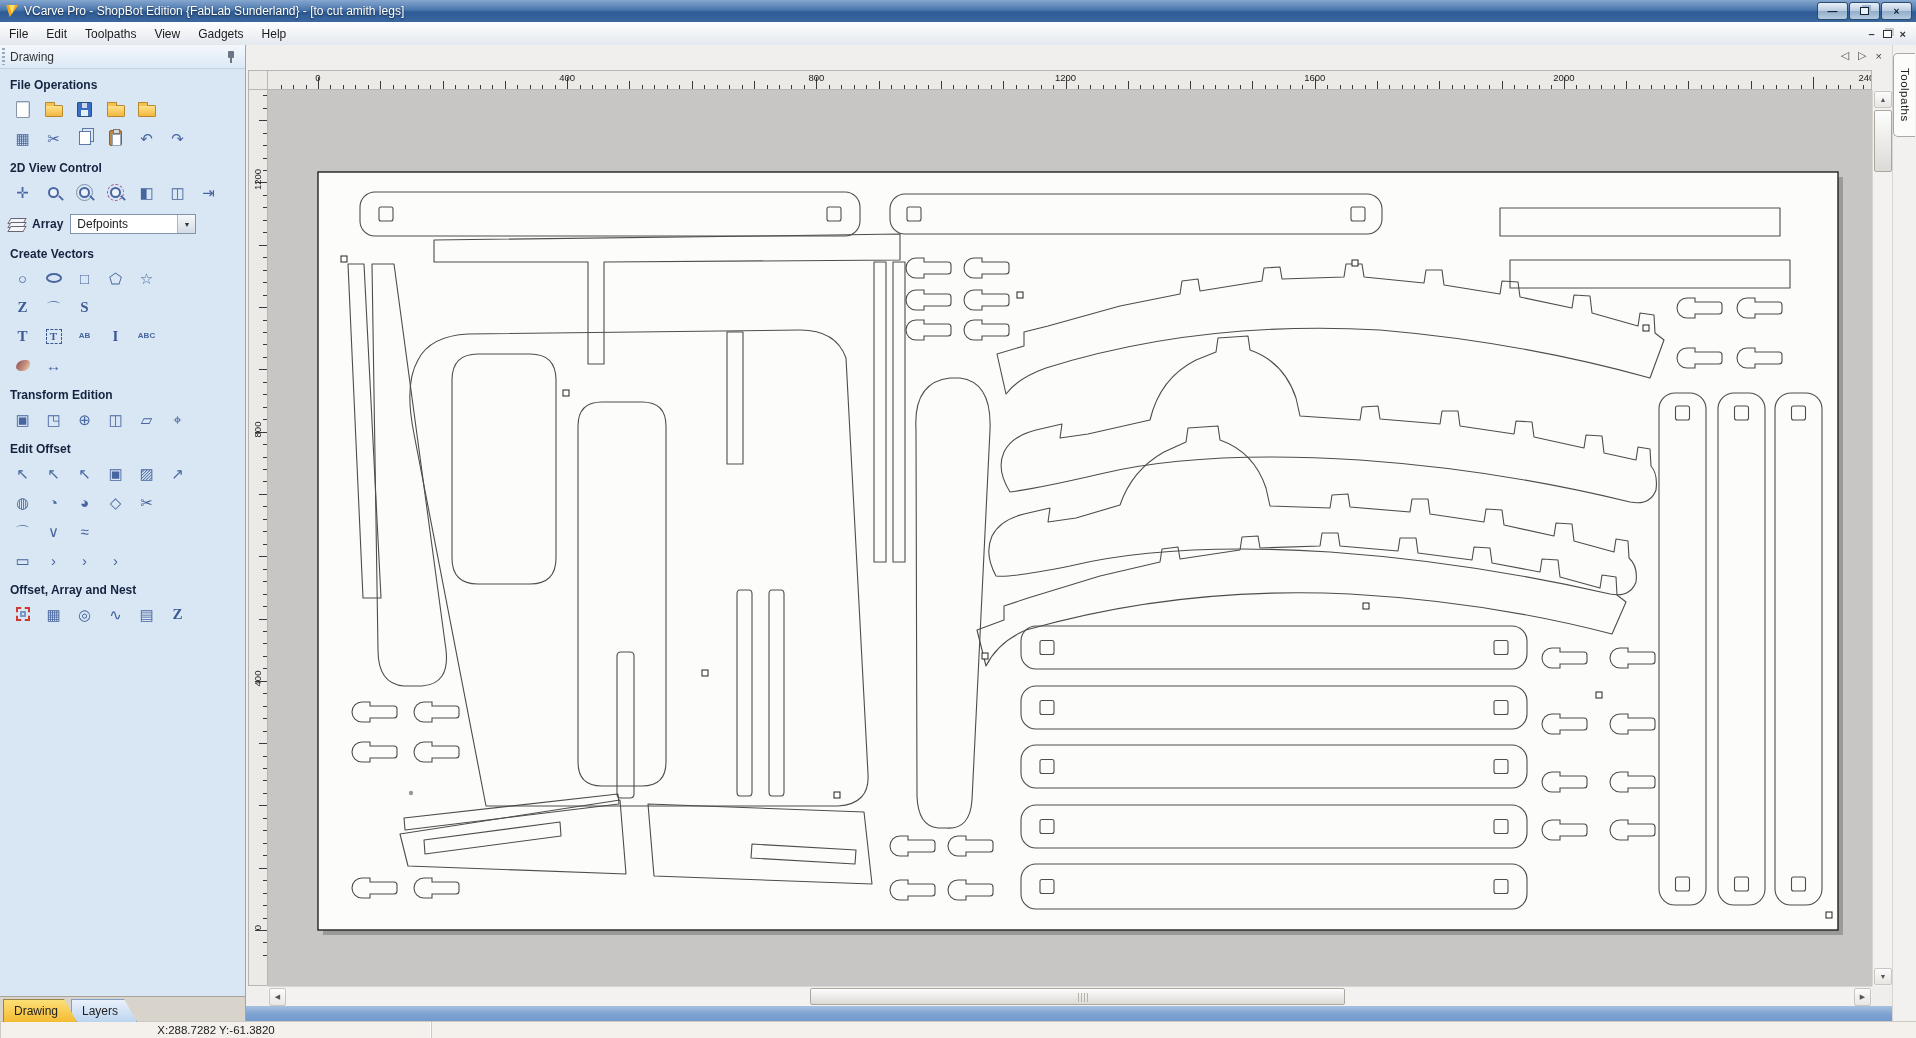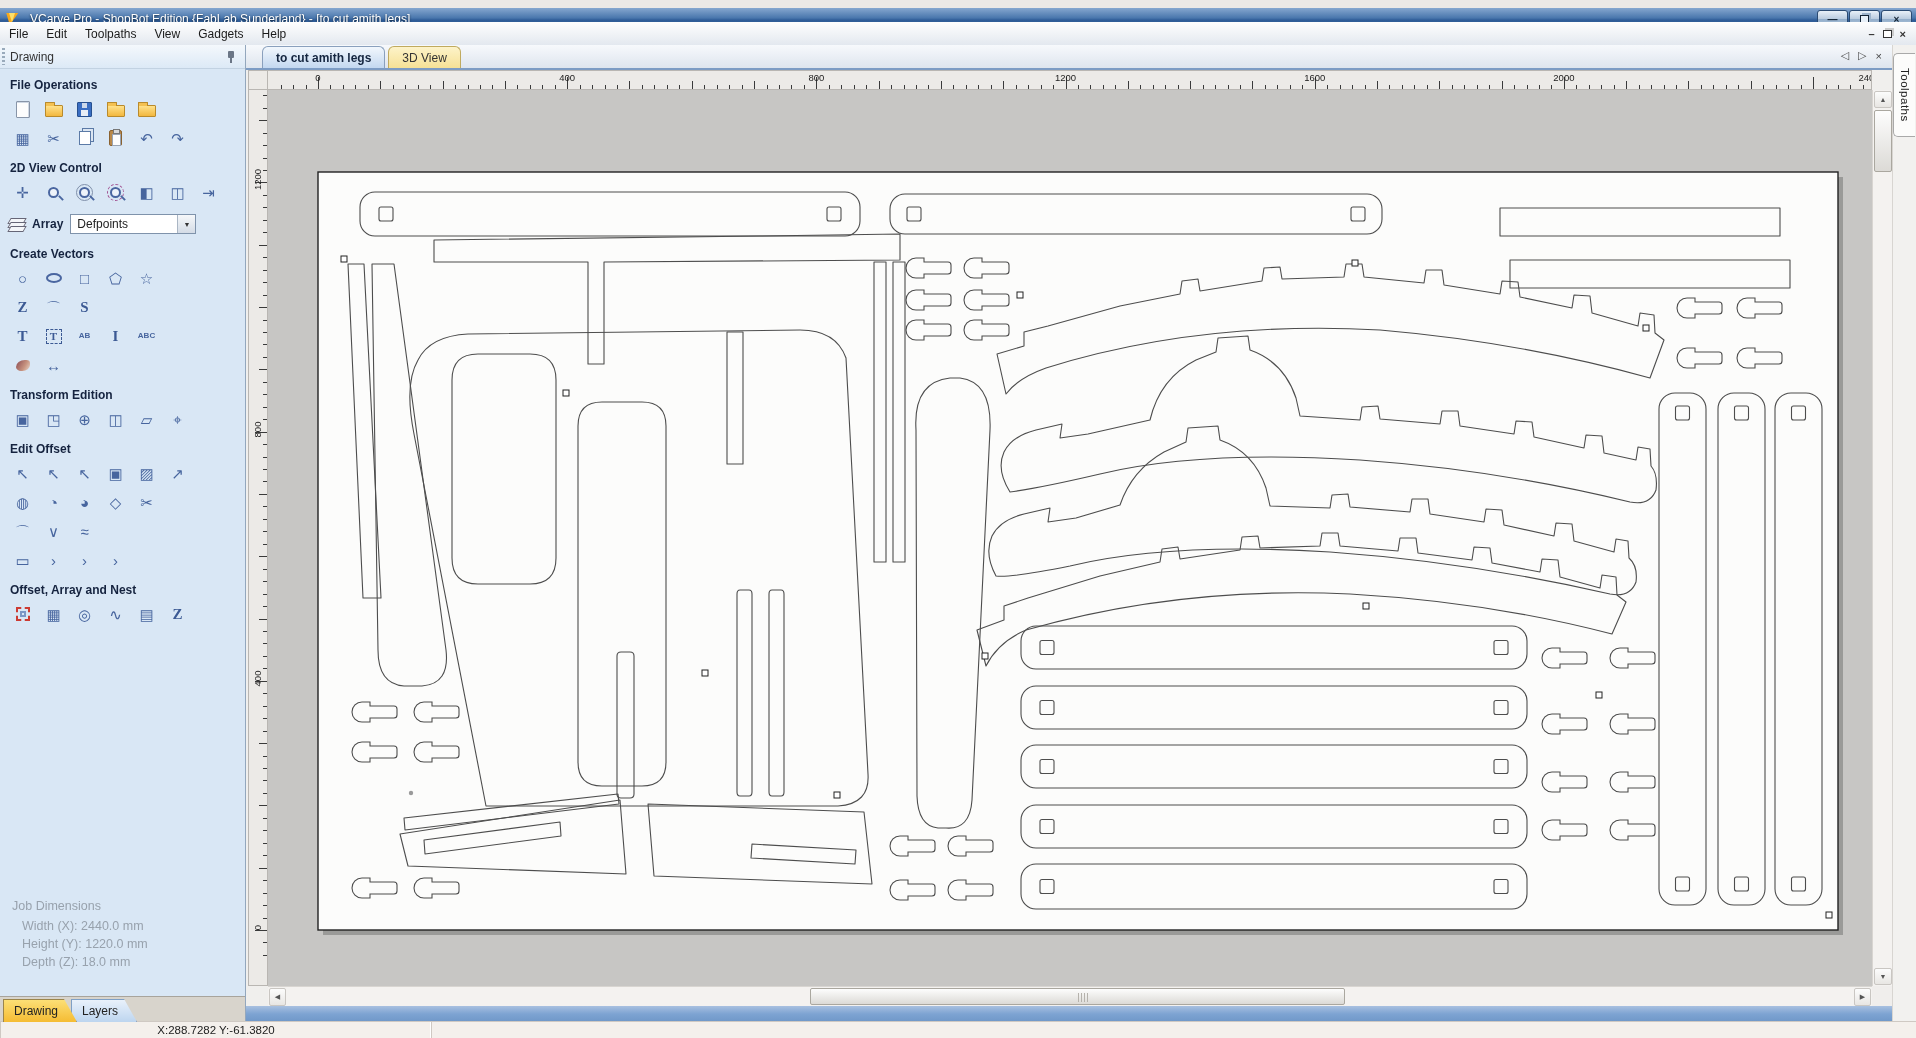--- a/index.html
+++ b/index.html
@@ -1,22 +1,22 @@
 <!DOCTYPE html>
 <html><head>
 <meta charset="utf-8">
 <style>
   html,body{margin:0;padding:0}
   body{width:1916px;height:1038px;position:relative;overflow:hidden;
        font-family:"Liberation Sans",sans-serif;background:#ece9e6;
        -webkit-font-smoothing:antialiased}
   
-  .titlebar{position:absolute;left:0;top:8px;right:0;height:22px;
+  .titlebar{position:absolute;left:0;top:0;right:0;height:22px;
     background:linear-gradient(#86a7cf 0%,#4a77ad 45%,#2f5c97 55%,#3b689f 100%);
-    display:flex;align-items:center;color:#fff;font-size:12px;gap:12px;padding-left:4px}
+    display:flex;align-items:center;color:#fff;font-size:12px;gap:6px;padding-left:4px}
   .app-logo{width:14px;height:14px;position:relative}
   .app-logo:before{content:"";position:absolute;left:1px;top:1px;border-left:6px solid transparent;
     border-right:6px solid transparent;border-top:12px solid #f6a81c;transform:skewX(-12deg)}
   .app-logo:after{content:"";position:absolute;left:5px;top:1px;border-left:3px solid transparent;
     border-right:3px solid transparent;border-top:9px solid #fde06a}
   .title-text{text-shadow:0 1px 2px #123;white-space:nowrap}
   .winbtns{margin-left:auto;display:flex;gap:1px;padding-right:4px}
   .wbtn{width:29px;height:16px;border:1px solid #2a4a72;border-radius:3px;
     background:linear-gradient(#e8f0f8,#b9cbdf 50%,#93aecb 52%,#b4c9de);
     display:flex;align-items:center;justify-content:center;font-size:10px;color:#123;font-weight:bold}
@@ -406,39 +406,27 @@
           <span class="g">∿</span>
         </span>
         <span class="icon">
           <span class="g">▤</span>
         </span>
         <span class="icon">
           <span class="g txt">Z</span>
         </span>
       </div>
     </div>
-  <div class="jobdims">
-    <div class="jd-title">Job Dimensions</div>
-    <div id="jd-lines">
-        <div class="jd-line">Width  (X): 2440.0 mm</div>
-        <div class="jd-line">Height (Y): 1220.0 mm</div>
-        <div class="jd-line">Depth  (Z): 18.0 mm</div>
-      </div>
-  </div>
   <div class="panel-tabs">
     <span class="ptab ptab-drawing">Drawing</span>
     <span class="ptab ptab-layers">Layers</span>
   </div>
 </div>
 
 <div class="main">
-  <div class="tabstrip">
-    <span class="ttab ttab-active">to cut amith legs</span>
-    <span class="ttab ttab-3d">3D View</span>
-  </div>
   <div class="tabnav">
     <span>◁</span>
     <span>▷</span>
     <span>×</span>
   </div>
 
   <div class="corner"></div>
   <div class="hruler" id="hruler">
       <span class="htick" style="height: 4px; left: 12.623px;"></span>
       <span class="htick" style="height: 4px; left: 25.082px;"></span>

